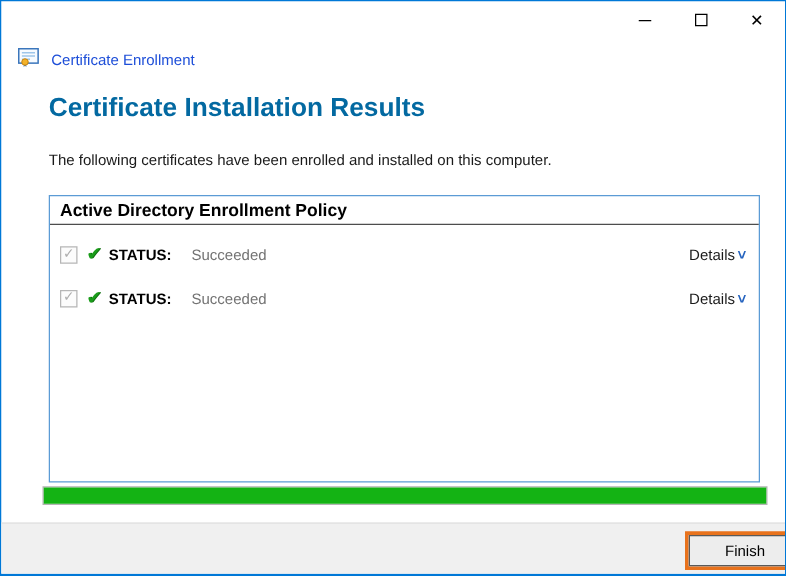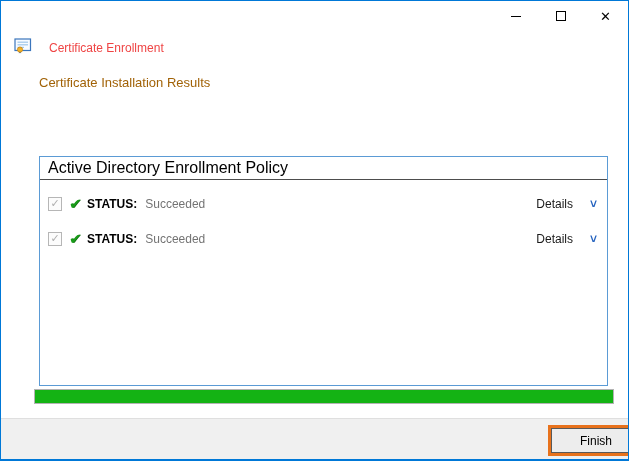--- a/index.html
+++ b/index.html
@@ -32,68 +32,68 @@
   }
   .minimize-bar { width: 10px; height: 1px; background: #000; display:block; }
   .maximize-box { width: 10px; height: 10px; border: 1px solid #000; display:block; }
   .close-glyph { font-size: 13px; line-height: 1; }
 
   
   .banner {
     position: absolute; left: 13px; top: 37px;
     display: flex; align-items: center; gap: 9px;
   }
-  .banner-title { font-size: 12px; color: #ef4444; margin-left: 8px; }
+  .banner-title { font-size: 12px; color: #1d4ed8; }
 
   
   .page-heading {
     position: absolute; left: 38px; top: 74px;
-    font-size: 13px; color: #a16207; font-weight: 400;
+    font-size: 21px; color: #0369a1; font-weight: 700;
   }
   .page-description {
     position: absolute; left: 38px; top: 120px;
     font-size: 12px; color: #1a1a1a;
   }
 
   
   .policy-panel {
     position: absolute; left: 38px; top: 155px;
     width: 569px; height: 230px;
     border: 1px solid #5b9bd5;
     background: #fff;
   }
   .policy-header {
     height: 23px; line-height: 22px;
     padding: 0 8px;
-    font-weight: normal; font-size: 16px;
+    font-weight: bold; font-size: 14px;
     border-bottom: 1px solid #4d4d4d;
   }
   .cert-rows { padding-top: 6px; }
   .cert-row {
     display: flex; align-items: center;
     height: 35px; padding: 0 10px 0 8px;
   }
   .checkbox {
     width: 14px; height: 14px;
     border: 1px solid #b6b6b6; background: #fcfcfc;
     margin-right: 7px; flex: 0 0 auto;
     display: flex; align-items: center; justify-content: center;
     color: #aeaeae; font-size: 11px; line-height: 1;
   }
   .cert-name { width: 228px; color: #000; }
   .success-check {
     width: 18px; flex: 0 0 auto;
     color: #1a9c1a; font-weight: bold; font-size: 15px; line-height: 1;
     text-shadow: 1px 0 0 #0e6e0e;
   }
-  .status-label { font-weight: bold; margin-right: 8px; }
+  .status-label { font-weight: bold; margin-right: 16px; }
   .status-value { color: #737373; }
   .row-spacer { flex: 1; }
   .details-link {
-    display: flex; align-items: center; gap: 17px;
+    display: flex; align-items: center; gap: 2px;
     background: none; border: none; font: inherit; cursor: default;
     color: #1a1a1a;
   }
   .chevron-down {
     color: #2563bf; font-weight: bold; font-size: 12px; line-height: 1;
   }
 
   
   .progress-bar {
     position: absolute; left: 33px; top: 388px;
@@ -146,20 +146,21 @@
         <rect x="3.5" y="6.2" width="10.5" height="1.2" fill="#9ec6ea"></rect>
         <rect x="3.5" y="8.8" width="6.5" height="1.2" fill="#9ec6ea"></rect>
         <polygon points="5.2,11.5 6.8,11.5 7.1,15.6 6,14.5 4.9,15.6" fill="#2f6fb5"></polygon>
         <circle cx="6" cy="11.6" r="2.6" fill="#f3b229" stroke="#c78410" stroke-width="0.8"></circle>
       </svg>
     </span>
     <span class="banner-title">Certificate Enrollment</span>
   </div>
 
   <div class="page-heading">Certificate Installation Results</div>
+  <div class="page-description">The following certificates have been enrolled and installed on this computer.</div>
 
   <div class="policy-panel">
     <div class="policy-header">Active Directory Enrollment Policy</div>
     <div class="cert-rows">
 
       <div class="cert-row">
         <span class="checkbox">
           <span>✓</span>
         </span>
         <span class="success-check">✔</span>

